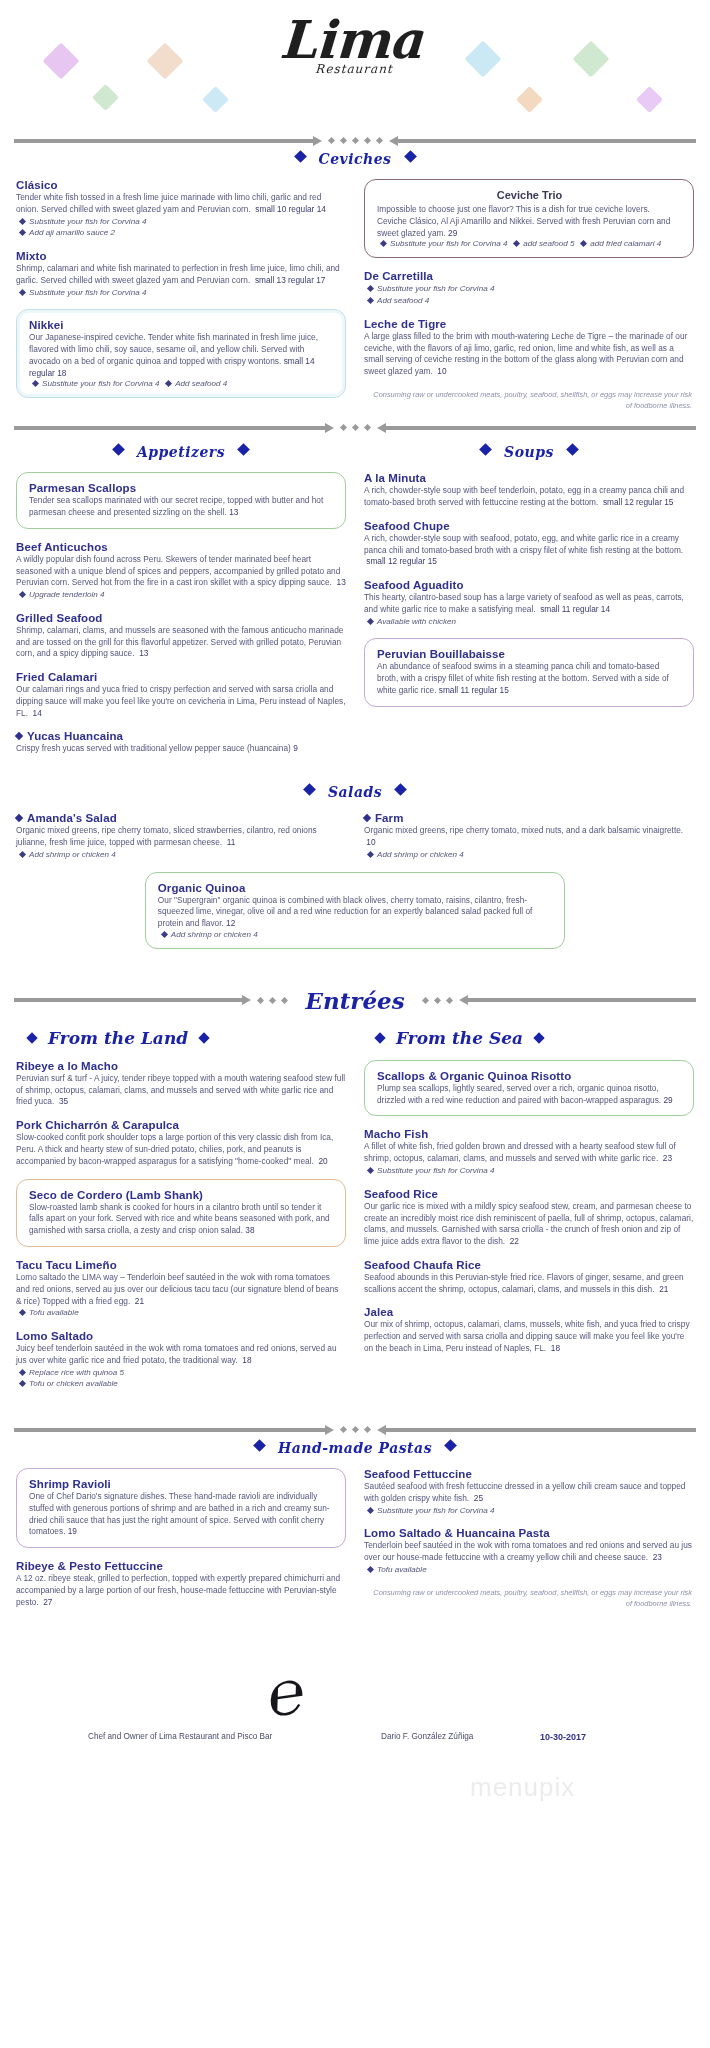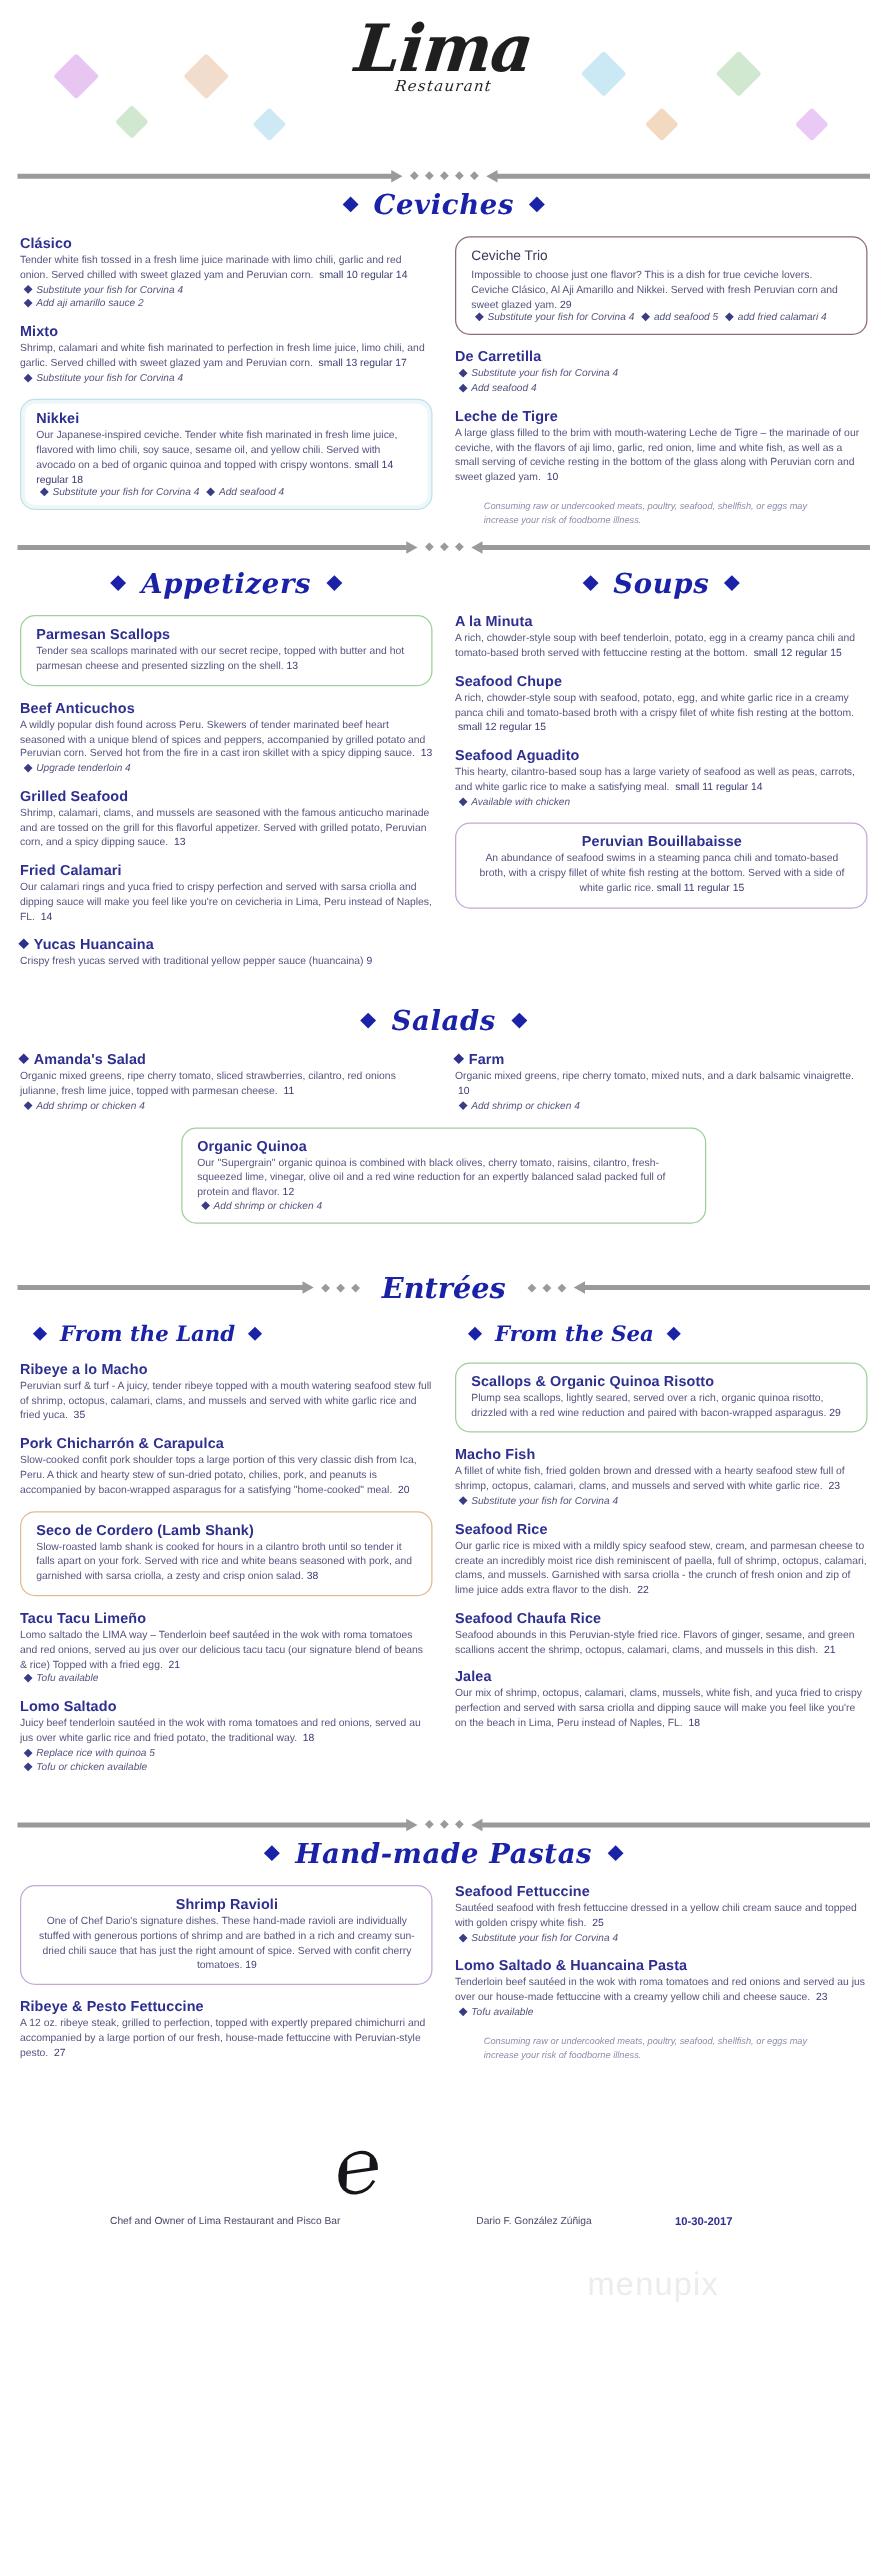--- a/index.html
+++ b/index.html
@@ -51,21 +51,21 @@
     border-bottom: 5px solid transparent;
   }
   .rule-dots { display: flex; gap: 7px; padding: 0 8px; }
   .rule-dots i { width: 5px; height: 5px; background: #9a9a9a;
                  transform: rotate(45deg); display: block; }
 
   
   .sect-title {
     text-align: center; margin: 8px 0 12px;
     font-family: "DejaVu Serif", serif; font-style: italic; font-weight: bold;
-    font-size: 22px; color: #1a22a8; letter-spacing: 0.5px;
+    font-size: 14px; color: #1a22a8; letter-spacing: 0.5px;
   }
   .sect-title .dia {
     display: inline-block; width: 9px; height: 9px; background: #1a22a8;
     transform: rotate(45deg); margin: 0 14px; vertical-align: 3px;
   }
   .sub-title {
     margin: 4px 0 12px;
     font-family: "DejaVu Serif", serif; font-style: italic; font-weight: bold;
     font-size: 17px; color: #1a22a8;
   }
@@ -103,31 +103,31 @@
   .inline-opts { font-size: 8.1px; color: #55567e; font-style: italic; padding-left: 4px;}
 
   
   .box {
     border-radius: 12px; padding: 9px 11px 9px 12px; margin-bottom: 12px;
     background: #fff;
   }
   .box.blue   { border: 1.6px solid #bfe0e6; box-shadow: 0 0 0 3px #edf7f9 inset; }
   .box.green  { border: 1.6px solid #9fcf9a; }
   .box.mauve  { border: 1.6px solid #8e6a74; }
-  .box.purple { border: 1.6px solid #c3a8d8; text-align: center; }
+  .box.purple { border: 1.6px solid #c3a8d8; }
   .box.tan    { border: 1.6px solid #e0bb93; }
   .box-title-center {
-    text-align: left; font-size: 11px; font-weight: normal;
+    text-align: center; font-size: 11px; font-weight: bold;
     color: #3a3b5a; margin-bottom: 3px;
   }
 
   
   .disclaimer {
     font-size: 7.4px; font-style: italic; color: #8d8fae;
-    text-align: left; line-height: 1.5; margin: 10px 23px 4px;
+    text-align: right; line-height: 1.5; margin: 10px 2px 4px;
   }
 
   
   .footer { position: relative; margin-top: 60px; height: 170px; }
   .sig {
     position: absolute; left: 268px; top: -18px;
     font-family: "DejaVu Serif", serif; font-style: italic;
     font-size: 62px; color: #15151c; transform: rotate(-8deg) skewX(-10deg);
     line-height: 1;
   }

